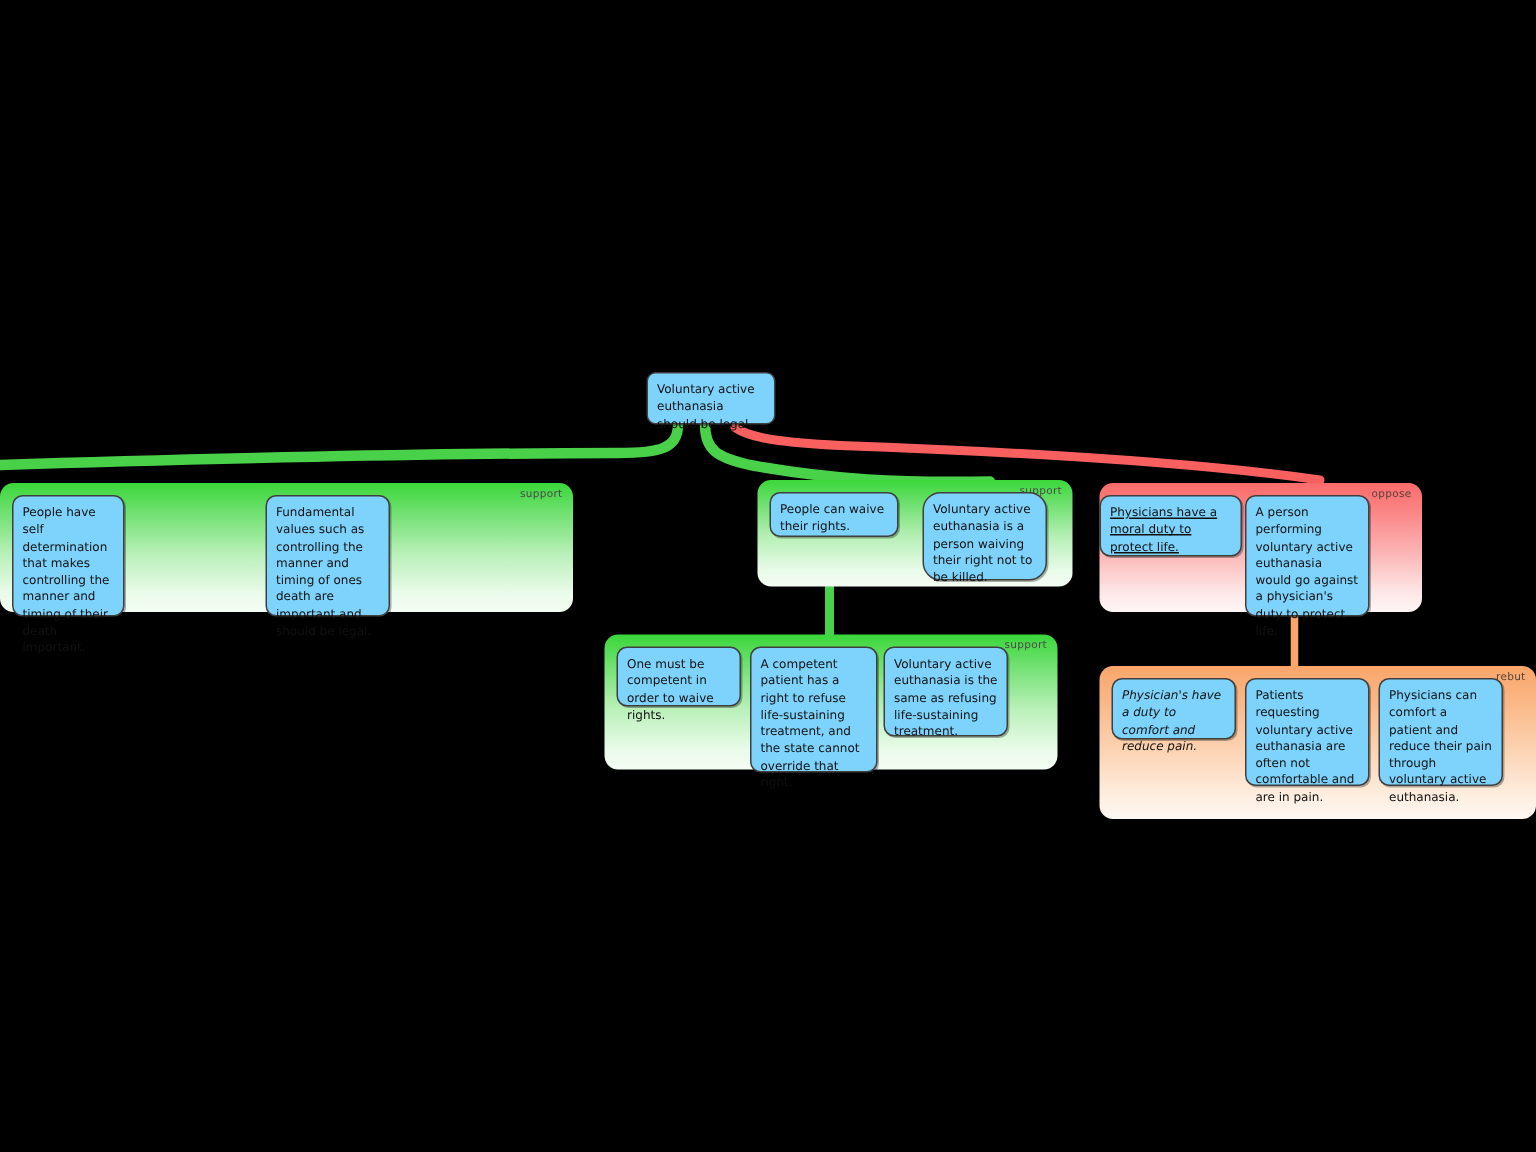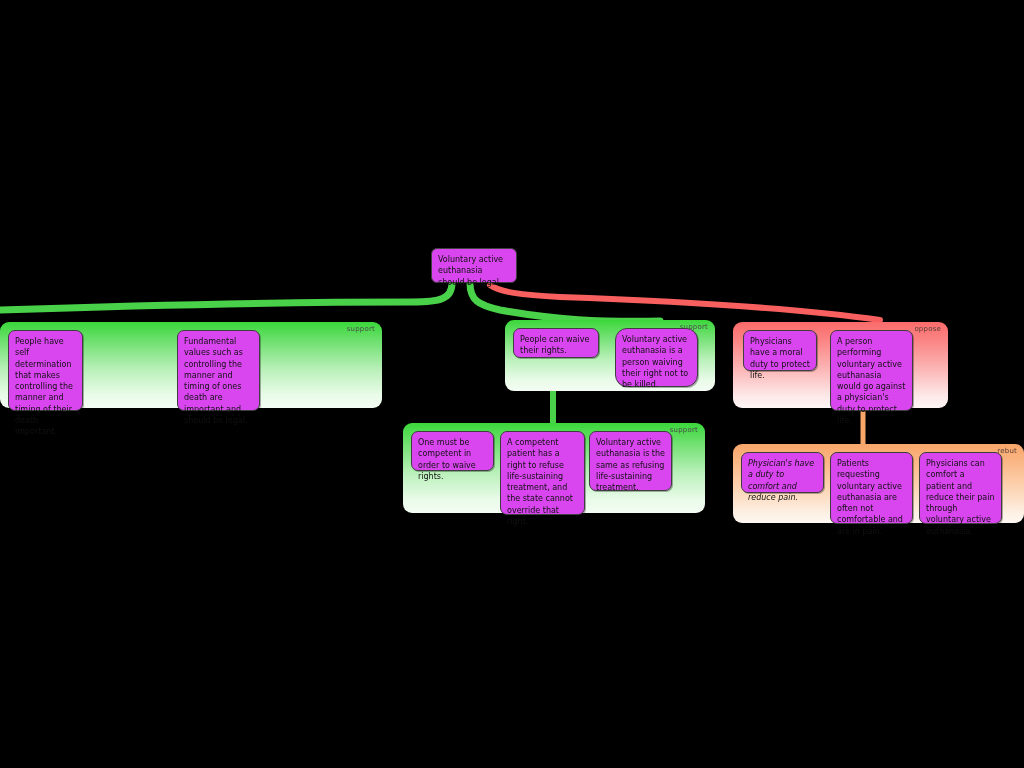--- a/index.html
+++ b/index.html
@@ -10,21 +10,21 @@
 
   .group{position:absolute;border-radius:9px;box-sizing:border-box;}
   .group.support{background:linear-gradient(to bottom,#3ad73a 0%,#6ee06e 22%,#b9f0b9 55%,#e9fbe9 85%,#f4fdf4 100%);}
   .group.oppose{background:linear-gradient(to bottom,#fb6b6b 0%,#fb8585 22%,#fcb6b6 55%,#fde7e7 85%,#fef6f6 100%);}
   .group.rebut{background:linear-gradient(to bottom,#f9a66a 0%,#fab684 22%,#fcd3b2 55%,#fdeee0 85%,#fef8f3 100%);}
 
   .group-label{position:absolute;top:4px;right:7px;font-size:7px;color:#4a4a4a;
                letter-spacing:.2px;line-height:1;}
   .group.oppose .group-label,.group.rebut .group-label{color:#5a4038;}
 
-  .card{position:absolute;background:#d946ef;border:1px solid #3f3f3f;border-radius:7px;
+  .card{position:absolute;background:#7dd3fc;border:1px solid #3f3f3f;border-radius:7px;
         box-sizing:border-box;padding:5px 6px 9px 6px;font-size:8px;line-height:11.3px;
         color:#111;box-shadow:1px 1px 0 rgba(0,0,0,.30);}
   .card.root{border-radius:6px;}
 </style>
 </head>
 <body>
 
 <div id="canvas">
 
   <svg id="links" viewBox="0 0 1024 768">
@@ -72,29 +72,29 @@
     <div class="card" style="left:97px;top:8px;width:85px;height:84px;">
       <span>A competent patient has a right to refuse life-sustaining treatment, and the state cannot override that right.</span>
     </div>
     <div class="card" style="left:186px;top:8px;width:83px;height:60px;">
       <span>Voluntary active euthanasia is the same as refusing life-sustaining treatment.</span>
     </div>
   </div>
 
   <div class="group oppose" style="left:733px;top:322px;width:215px;height:86px;">
     <span class="group-label">oppose</span>
-    <div class="card" style="left:10px;top:8px;width:74px;height:41px;">
+    <div class="card" style="left:0;top:8px;width:95px;height:41px;text-decoration:underline;">
       <span>Physicians have a moral duty to protect life.</span>
     </div>
     <div class="card" style="left:97px;top:8px;width:83px;height:81px;">
       <span>A person performing voluntary active euthanasia would go against a physician's duty to protect life.</span>
     </div>
   </div>
 
-  <div class="group rebut" style="left:733px;top:444px;width:291px;height:79px;">
+  <div class="group rebut" style="left:733px;top:444px;width:291px;height:102px;">
     <span class="group-label">rebut</span>
     <div class="card" style="left:8px;top:8px;width:83px;height:41px;font-style:italic;">
       <span>Physician's have a duty to comfort and reduce pain.</span>
     </div>
     <div class="card" style="left:97px;top:8px;width:83px;height:72px;">
       <span>Patients requesting voluntary active euthanasia are often not comfortable and are in pain.</span>
     </div>
     <div class="card" style="left:186px;top:8px;width:83px;height:72px;">
       <span>Physicians can comfort a patient and reduce their pain through voluntary active euthanasia.</span>
     </div>

